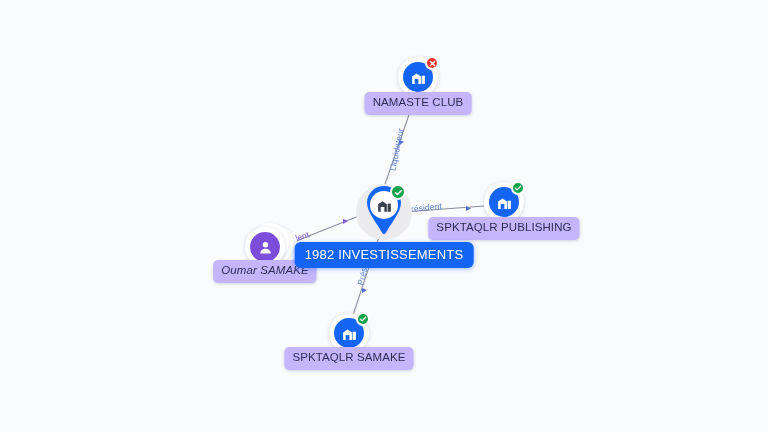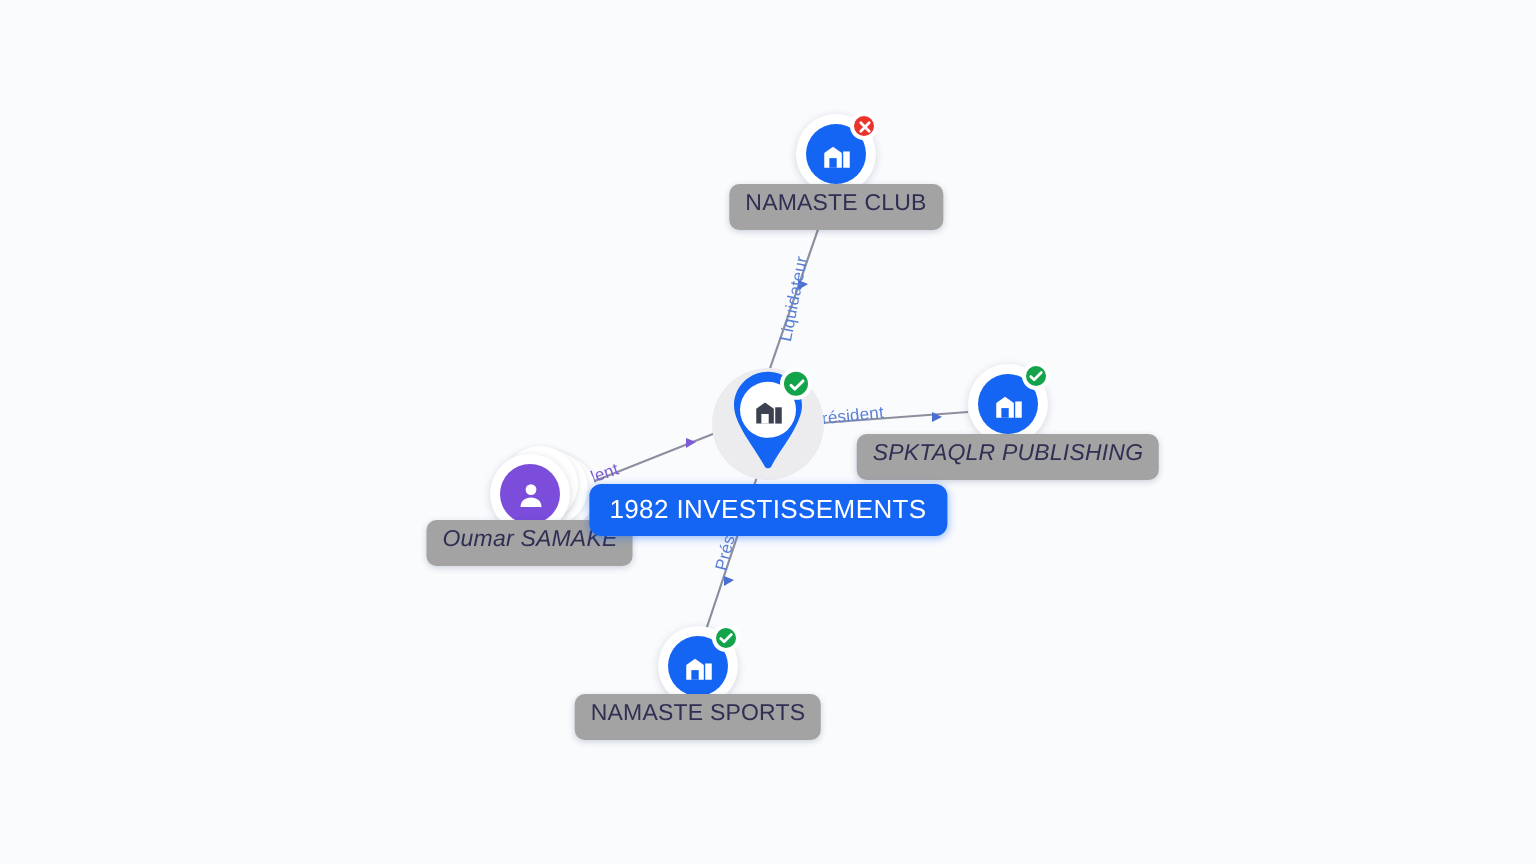--- a/index.html
+++ b/index.html
@@ -128,21 +128,21 @@
   .label {
     position: absolute;
     left: 50%;
     transform: translateX(-50%);
     white-space: nowrap;
     font-size: 11.5px;
     line-height: 1;
     letter-spacing: .1px;
     padding: 5px 8px 6px;
     border-radius: 5px;
-    background: #a3a3a3;
+    background: #c4b5fd;
     color: #2f2f54;
     box-shadow: 0 1px 3px rgba(30,50,90,.20);
   }
   .label.selected {
     background: #1565f5;
     color: #ffffff;
     font-size: 13px;
     padding: 6px 10px 7px;
     border-radius: 6px;
     letter-spacing: .2px;
@@ -222,40 +222,40 @@
           <rect x="16.4" y="9.5" width="4.6" height="11.5"></rect>
           <rect x="6.6" y="14.2" width="5.2" height="6.8" fill="#1565f5"></rect>
         </svg>
       </div>
       <div class="badge ok">
         <svg width="8" height="8" viewBox="0 0 12 12" fill="none" stroke="#ffffff" stroke-width="2" stroke-linecap="round" stroke-linejoin="round">
           <polyline points="2,6.4 4.6,8.8 10,3.4"></polyline>
         </svg>
       </div>
     </div>
-    <div class="label" style="top:15px;font-style:italic;">SPKTAQLR PUBLISHING</div>
+    <div class="label" style="top:15px;">SPKTAQLR PUBLISHING</div>
   </div>
 
   <div class="node" style="left:349px; top:333px;">
     <div class="disc-wrap">
       <div class="disc-halo"></div>
       <div class="disc">
         <svg width="17" height="17" viewBox="0 0 24 24" fill="#ffffff">
           <path d="M3 21V10.5L9.2 6.2 15.4 10.5V21H3z"></path>
           <rect x="16.4" y="9.5" width="4.6" height="11.5"></rect>
           <rect x="6.6" y="14.2" width="5.2" height="6.8" fill="#1565f5"></rect>
         </svg>
       </div>
       <div class="badge ok">
         <svg width="8" height="8" viewBox="0 0 12 12" fill="none" stroke="#ffffff" stroke-width="2" stroke-linecap="round" stroke-linejoin="round">
           <polyline points="2,6.4 4.6,8.8 10,3.4"></polyline>
         </svg>
       </div>
     </div>
-    <div class="label" style="top:14px;">NAMASTE SPORTS</div>
+    <div class="label" style="top:14px;">SPKTAQLR SAMAKE</div>
   </div>
 
   <div class="node" style="left:265px; top:247px;">
     <div class="disc-wrap">
       <div class="stack s3"></div>
       <div class="stack s2"></div>
       <div class="stack s1"></div>
       <div class="disc-halo"></div>
       <div class="disc violet">
         <svg width="17" height="17" viewBox="0 0 24 24" fill="#ffffff">

